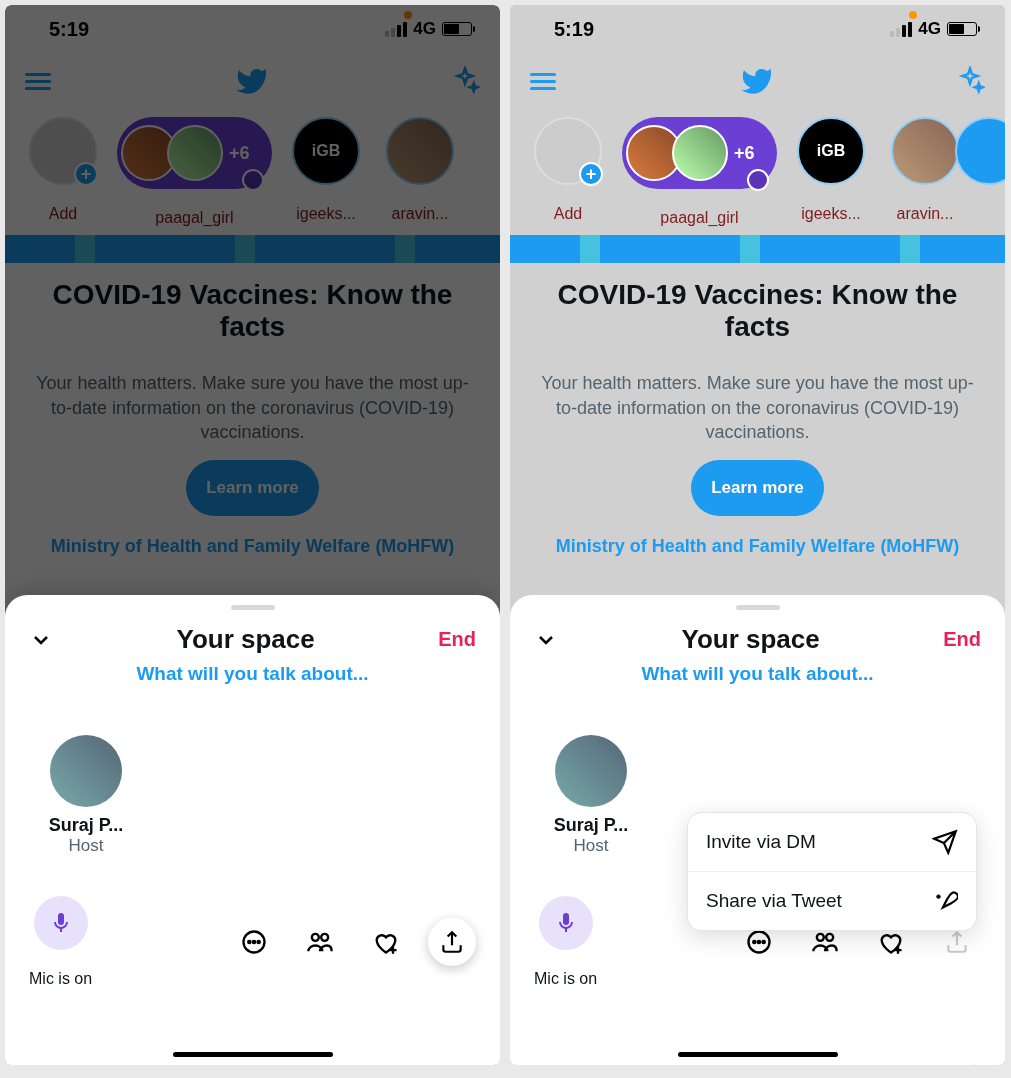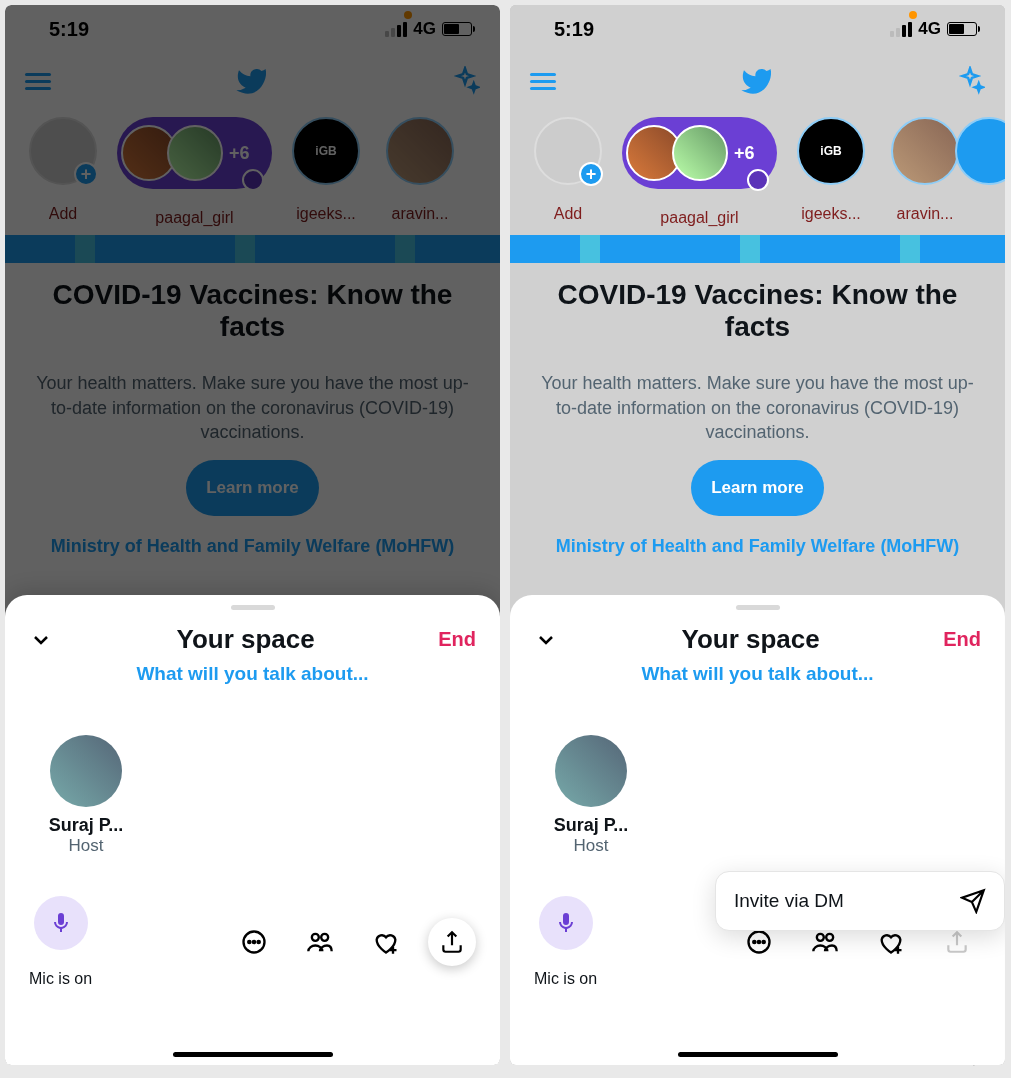--- a/index.html
+++ b/index.html
@@ -41,21 +41,21 @@
               background:#1d9bf0; color:#fff; display:flex; align-items:center; justify-content:center;
               font-size:18px; font-weight:700; border:2px solid #fff;}
     .pill{ width:155px; height:72px; border-radius:40px; background:#6b3fd4;
            display:flex; align-items:center; padding:4px; position:relative;}
     .pill .a{ width:56px; height:56px; border-radius:50%; background:linear-gradient(45deg,#d97a3b,#8b4a2a); border:2px solid #fff;}
     .pill .a + .a{ margin-left:-10px; background:linear-gradient(45deg,#bfa,#696);}
     .pillbadge{ color:#fff; font-weight:700; font-size:18px; margin-left:6px;}
     .pilldots{ position:absolute; bottom:-2px; right:8px; width:22px; height:22px; border-radius:50%;
                background:#5b33b8; border:2px solid #fff;}
     .igb{ width:68px; height:68px; border-radius:50%; background:#000; color:#fff; display:flex;
-          align-items:center; justify-content:center; font-weight:900; font-size:12px; border:2px solid #8ecdf7;}
+          align-items:center; justify-content:center; font-weight:900; font-size:16px; border:2px solid #8ecdf7;}
     
     .band{ height:28px; background:repeating-linear-gradient(90deg,#1d9bf0 0 70px,#47c1e0 70px 90px,#1d9bf0 90px 160px);}
     
     .covid{ padding:16px 22px 18px; text-align:center;}
     .covid h2{ font-size:28px; font-weight:800; color:#0f1419; line-height:1.15;}
     .covid p{ margin-top:28px; color:#536471; font-size:18px; line-height:1.35;}
     .learn{ margin-top:16px; display:inline-block; background:#1d9bf0; color:#fff;
             padding:18px 20px; border-radius:999px; font-weight:700; font-size:17px;}
     .moh{ margin-top:20px; color:#1d9bf0; font-weight:700; font-size:18px;}
     
@@ -79,21 +79,21 @@
              display:flex; align-items:center; justify-content:center; color:#6b3fd4;}
     .miclabel{ margin-top:20px; font-size:16px; color:#0f1419;}
     .spacer{ flex:1;}
     .ibtn{ width:48px; height:48px; border-radius:50%; display:flex; align-items:center;
            justify-content:center; color:#0f1419;}
     .ibtn.raised{ background:#fff; box-shadow:0 3px 12px rgba(0,0,0,.22);}
     .ibtn.grey{ color:#c9c9c9;}
     .homebar{ position:absolute; bottom:8px; left:50%; transform:translateX(-50%);
               width:160px; height:5px; background:#000; border-radius:3px; z-index:11;}
     
-    .pop{ position:absolute; right:0; bottom:134px; width:290px; background:#fff;
+    .pop{ position:absolute; right:28px; bottom:134px; width:290px; background:#fff;
           border:1px solid #e5e5e5; border-radius:14px; box-shadow:0 6px 24px rgba(0,0,0,.14); z-index:12;}
     .pop-row{ display:flex; align-items:center; justify-content:space-between;
               padding:16px 18px; font-size:19px; color:#0f1419;}
     .pop-row + .pop-row{ border-top:1px solid #eee;}
     .watermark{ position:fixed; bottom:12px; right:12px; font-size:11px; color:#bdbdbd;}
     svg{display:block;}
   </style>
 </head>
 <body>
 
@@ -365,18 +365,26 @@
 
     <div class="pop">
       <div class="pop-row">
         <span>Invite via DM</span>
         <span>
           <svg width="26" height="26" viewBox="0 0 24 24" fill="none" stroke="#000" stroke-width="2">
               <path d="M22 2L11 13M22 2l-7 20-4-9-9-4 20-7z"></path>
             </svg>
         </span>
       </div>
+      <div class="pop-row">
+        <span>Share via Tweet</span>
+        <span>
+          <svg width="26" height="26" viewBox="0 0 24 24" fill="#000">
+              <path d="M20 4c-2 0-4 2-8 10l-2 4 4-2c8-4 10-6 10-8 0-2-2-4-4-4zM4 8h4M6 6v4" stroke="#000" stroke-width="2" fill="none"></path>
+            </svg>
+        </span>
+      </div>
     </div>
   </div>
   <div class="homebar"></div>
 </div>
 
 <div class="watermark">www.deuaq.com</div>
 
 </body></html>

